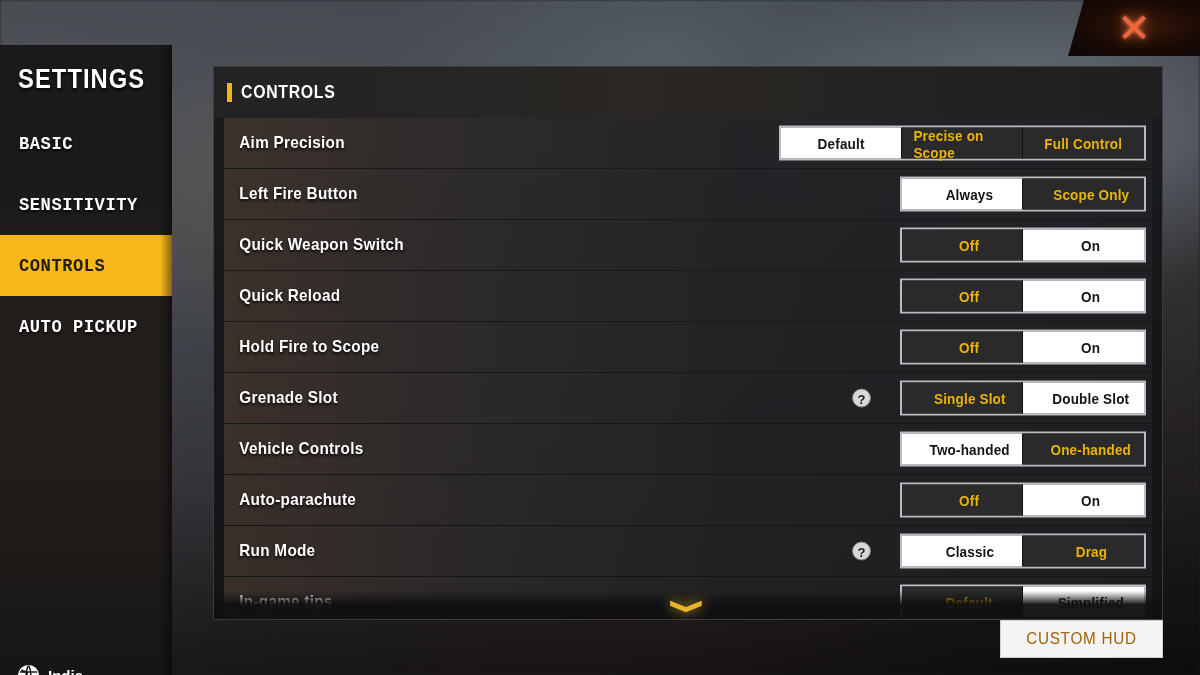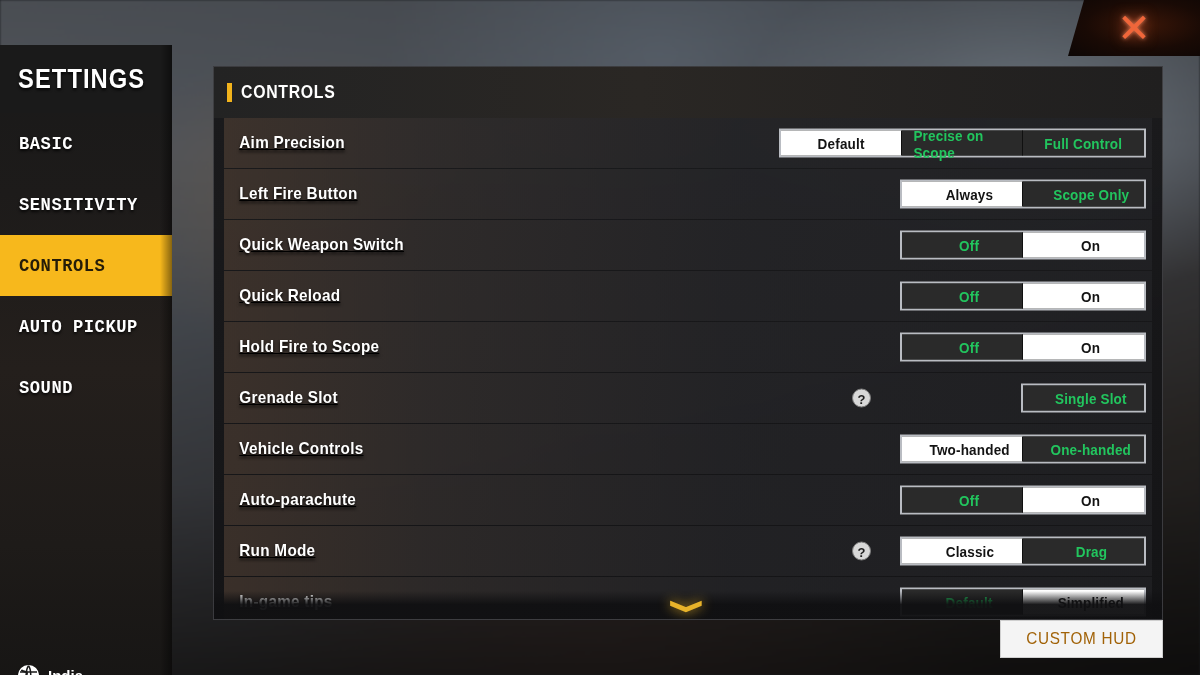--- a/index.html
+++ b/index.html
@@ -96,44 +96,43 @@
   .panel-head h2{
     color:#fff; font-size:18px; font-weight:bold; letter-spacing:.8px;
     transform:scaleX(.88); transform-origin:left center;
   }
 
   .rows{ position:relative; height:503px; }
   .row{
     height:50px; margin:0 10px 1px 10px;
     display:flex; align-items:center; position:relative;
     background:linear-gradient(90deg, rgba(92,72,58,.52) 0%, rgba(74,66,62,.44) 22%, rgba(52,52,56,.40) 55%, rgba(44,45,49,.40) 100%);
-    text-decoration:underline;
   }
   .row .name{
     color:#fff; font-size:17px; font-weight:bold; letter-spacing:.3px;
     padding-left:17px; transform:scaleX(.9); transform-origin:left center;
     text-shadow:0 2px 3px rgba(0,0,0,.9);
   }
   .help{
     position:absolute; right:281px; top:50%; transform:translateY(-50%);
     width:19px; height:19px; border-radius:50%;
     background:#d8d8d8; color:#1d1d1d;
     font-size:13px; font-weight:bold; line-height:19px; text-align:center;
     border:1px solid #7d7d7d;
   }
 
   
   .seg{
     position:absolute; right:6px; top:50%; transform:translateY(-50%);
-    display:flex; border:2px solid #b9bcc2; background:#1d1d1d; height:29px;
+    display:flex; border:2px solid #b9bcc2; background:#1d1d1d; height:35px;
   }
   .seg .opt{
     display:flex; align-items:center; justify-content:center;
     font-size:15px; font-weight:bold; letter-spacing:.2px;
-    color:#22c55e; background:#2a2a2a; height:100%;
+    color:#eab308; background:#2a2a2a; height:100%;
     border-right:1px solid #101010; padding:0 6px;
     transform-origin:center;
   }
   .seg .opt:last-child{ border-right:none; }
   .seg .opt span{ display:block; transform:scaleX(.9); }
   .seg .opt.sel{ background:#ffffff; color:#131313; }
   .seg.w2 .opt{ width:121px;padding-left:21px; }
   .seg.w3 .opt{ width:121px; }
   .seg.w3 .opt:nth-child(2){ width:121px; }
 
@@ -170,23 +169,20 @@
         <span class="lbl">BASIC</span>
       </div>
       <div class="nav-item">
         <span class="lbl">SENSITIVITY</span>
       </div>
       <div class="nav-item active">
         <span class="lbl">CONTROLS</span>
       </div>
       <div class="nav-item">
         <span class="lbl">AUTO PICKUP</span>
-      </div>
-      <div class="nav-item">
-        <span class="lbl">SOUND</span>
       </div>
     </div>
 
   <div class="region">
     <span class="globe">
       <svg viewBox="0 0 21 21" width="21" height="21">
         <circle cx="10.5" cy="10.5" r="10" fill="#ffffff"></circle>
         <path d="M2 7h17M2 14h17M10.5 .7c3 3.6 3 15.9 0 19.6M10.5 .7c-3 3.6-3 15.9 0 19.6" stroke="#1a1a1a" stroke-width="1.5" fill="none"></path>
         <path d="M4 5.5c2 1.5 3 .5 4.5 1.8 1.4 1.2-.6 2.4.4 3.5 1 1.2 2.6.3 3.3 1.6.6 1.2-1 2.2-.4 3.4.5 1 2 .6 2.6 1.6" stroke="#1a1a1a" stroke-width="2" fill="none" stroke-linecap="round"></path>
       </svg>
@@ -264,20 +260,23 @@
             </div>
           </div>
         </div>
         <div class="row">
           <div class="name">Grenade Slot</div>
           <div class="help">?</div>
           <div class="seg w2">
             <div class="opt">
               <span>Single Slot</span>
             </div>
+            <div class="opt sel">
+              <span>Double Slot</span>
+            </div>
           </div>
         </div>
         <div class="row">
           <div class="name">Vehicle Controls</div>
           <div class="seg w2">
             <div class="opt sel">
               <span>Two-handed</span>
             </div>
             <div class="opt">
               <span>One-handed</span>

